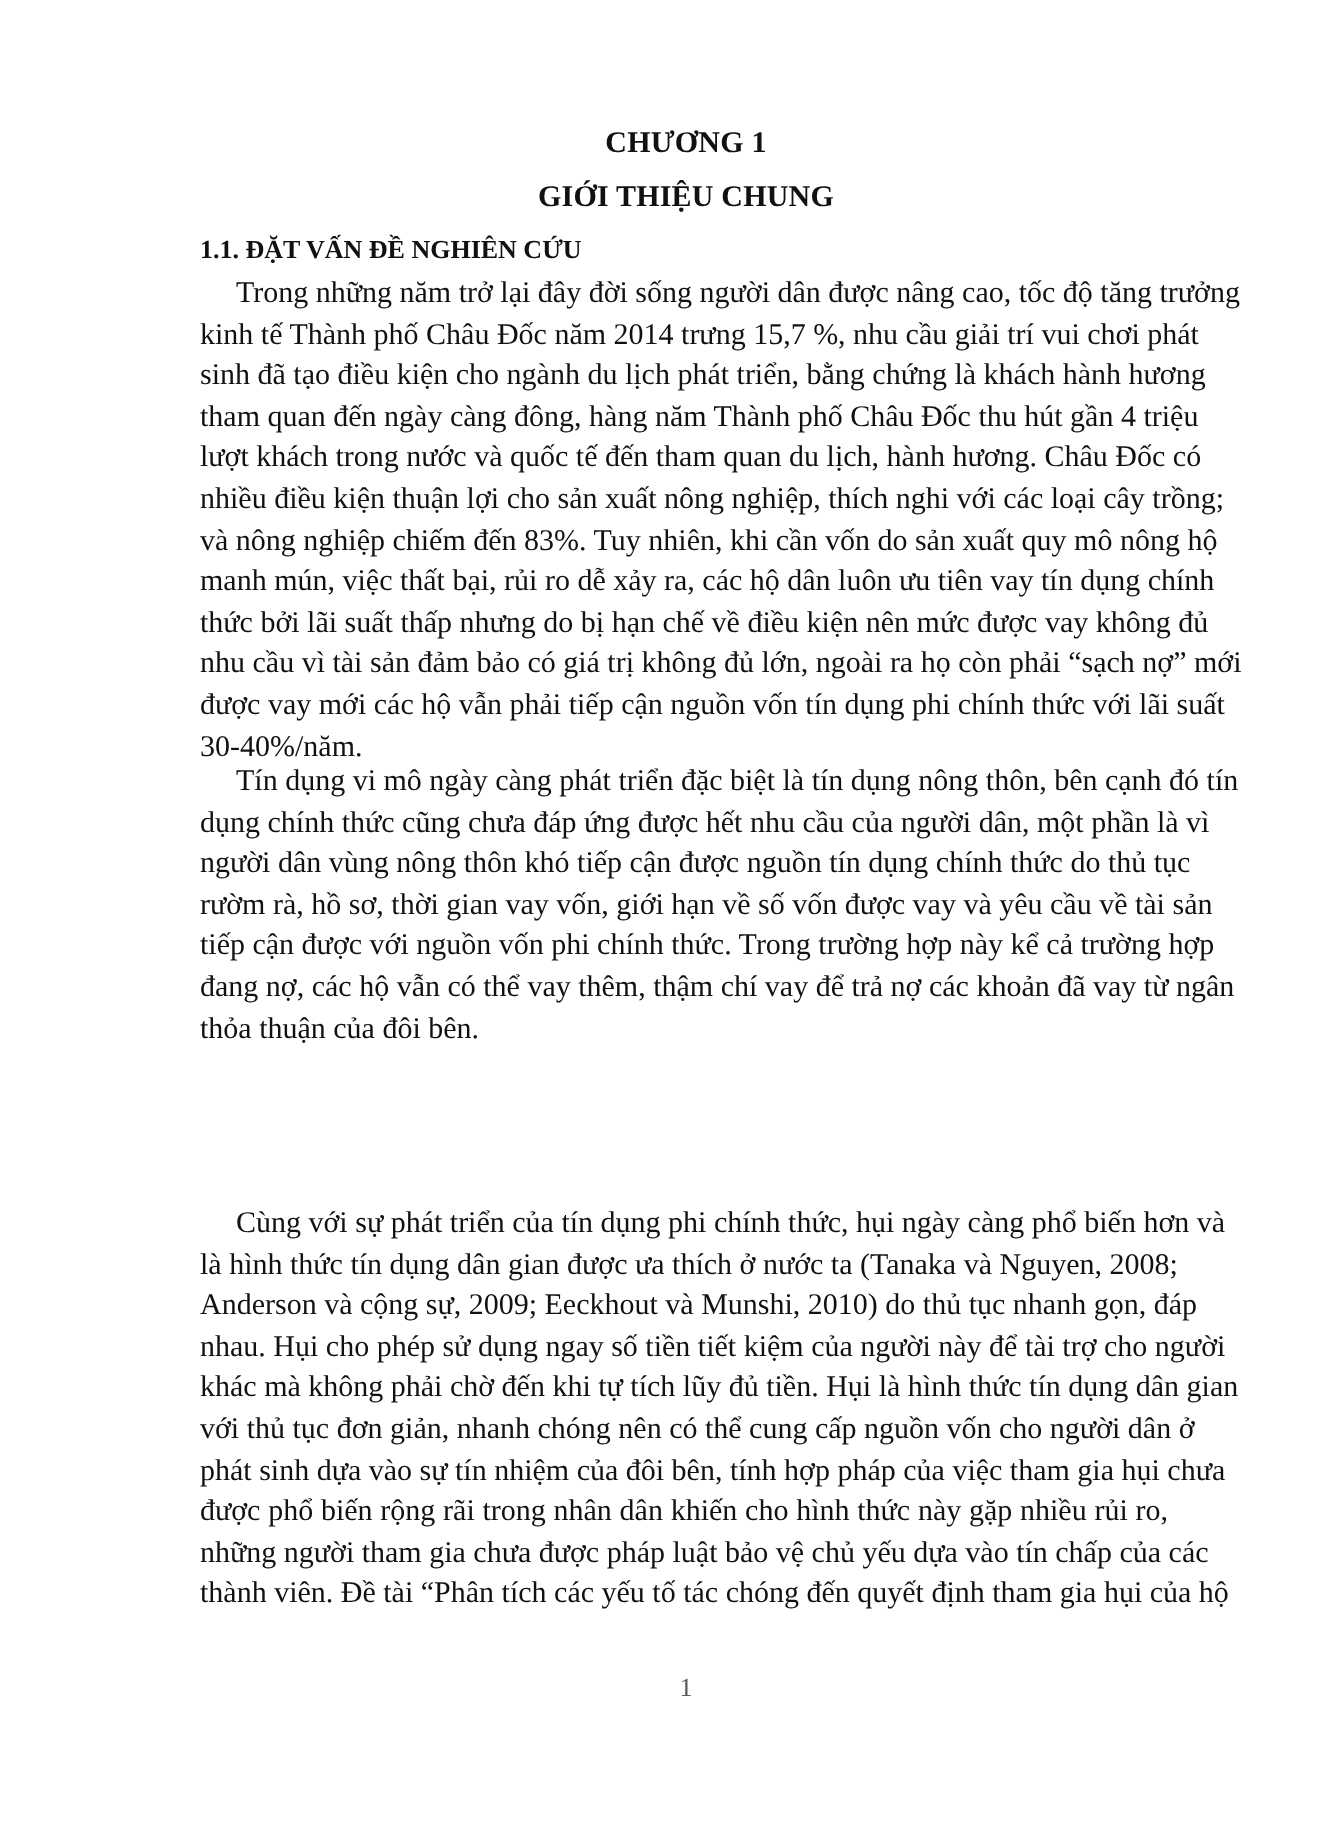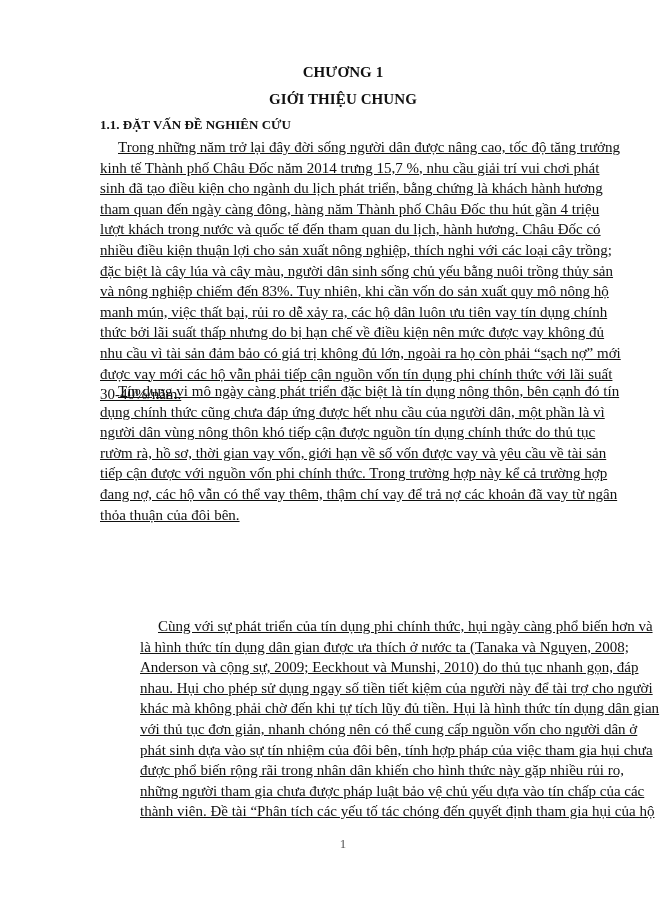--- a/index.html
+++ b/index.html
@@ -20,48 +20,47 @@
       position: absolute; left: 100px; top: 117px;
       font-weight: bold; font-size: 13px;
     }
     .body-text {
       position: absolute; left: 100px; width: 484px;
       font-size: 15px; line-height: 20.6px;
     }
     .line {
       display: block; white-space: nowrap;
       text-align: justify; text-align-last: justify;
-      height: 20.6px; overflow: visible; text-decoration: underline;
+      height: 20.6px; overflow: visible;
     }
     .line.indent { padding-left: 18px; }
     .line.last { text-align-last: left; }
     #p1 { top: 137px; }
     #p2 { top: 381px; }
-    #p3 { top: 616px; margin-left: 40px; }
+    #p3 { top: 602px; }
     .page-number {
       position: absolute; left: 0; width: 670px; top: 836px; left: 8px;
       text-align: center; font-size: 13px; color: #555555;
     }
   </style>
 </head>
 <body>
 
 <div class="page">
   <div class="chapter-num">CHƯƠNG 1</div>
   <div class="chapter-title">GIỚI THIỆU CHUNG</div>
   <div class="section-heading">1.1. ĐẶT VẤN ĐỀ NGHIÊN CỨU</div>
 
   <div class="body-text" id="p1">
     <span class="line indent">Trong những năm trở lại đây đời sống người dân được nâng cao, tốc độ tăng trưởng</span>
     <span class="line">kinh tế Thành phố Châu Đốc năm 2014 trưng 15,7 %, nhu cầu giải trí vui chơi phát</span>
     <span class="line">sinh đã tạo điều kiện cho ngành du lịch phát triển, bằng chứng là khách hành hương</span>
     <span class="line">tham quan đến ngày càng đông, hàng năm Thành phố Châu Đốc thu hút gần 4 triệu</span>
     <span class="line">lượt khách trong nước và quốc tế đến tham quan du lịch, hành hương. Châu Đốc có</span>
     <span class="line">nhiều điều kiện thuận lợi cho sản xuất nông nghiệp, thích nghi với các loại cây trồng;</span>
-    <span class="line">đặc biệt là cây lúa và cây màu, người dân sinh sống chủ yếu bằng nuôi trồng thủy sản</span>
     <span class="line">và nông nghiệp chiếm đến 83%. Tuy nhiên, khi cần vốn do sản xuất quy mô nông hộ</span>
     <span class="line">manh mún, việc thất bại, rủi ro dễ xảy ra, các hộ dân luôn ưu tiên vay tín dụng chính</span>
     <span class="line">thức bởi lãi suất thấp nhưng do bị hạn chế về điều kiện nên mức được vay không đủ</span>
     <span class="line">nhu cầu vì tài sản đảm bảo có giá trị không đủ lớn, ngoài ra họ còn phải “sạch nợ” mới</span>
     <span class="line">được vay mới các hộ vẫn phải tiếp cận nguồn vốn tín dụng phi chính thức với lãi suất</span>
     <span class="line last">30-40%/năm.</span>
   </div>
 
   <div class="body-text" id="p2">
     <span class="line indent">Tín dụng vi mô ngày càng phát triển đặc biệt là tín dụng nông thôn, bên cạnh đó tín</span>

